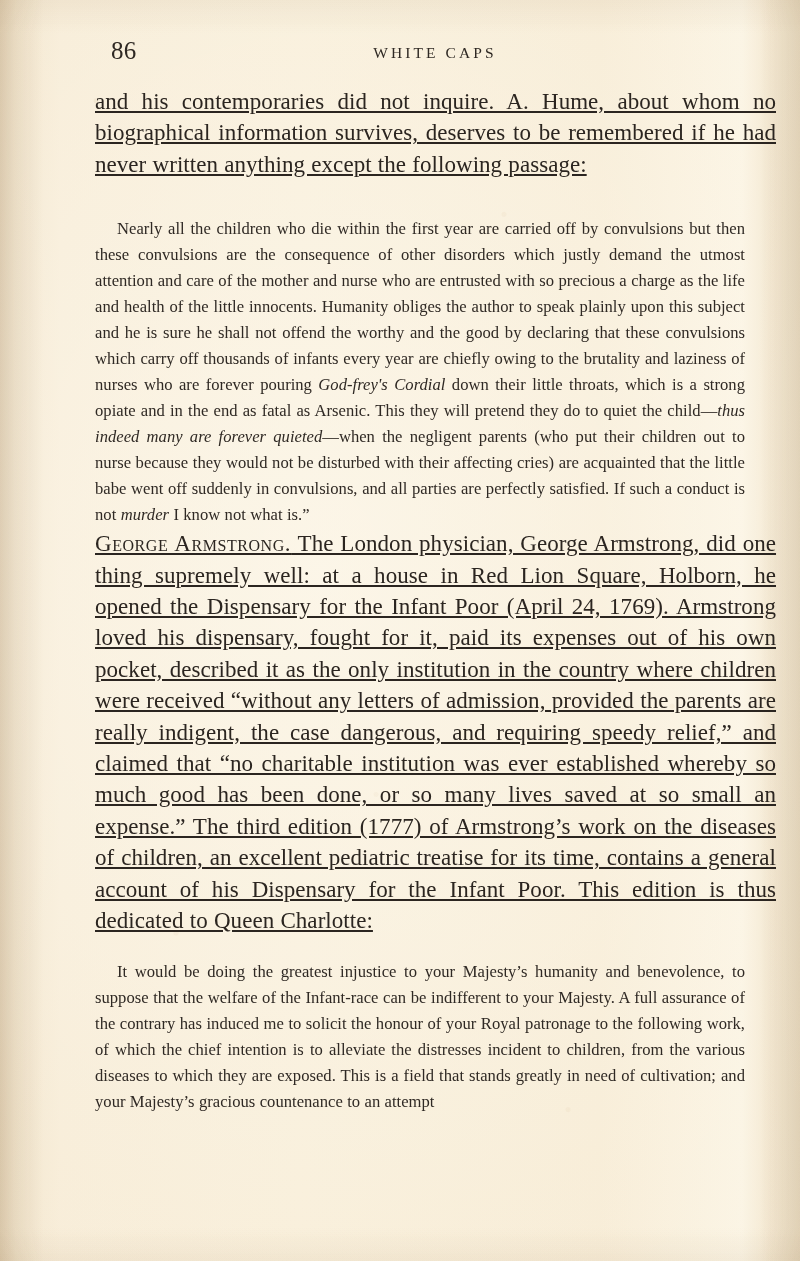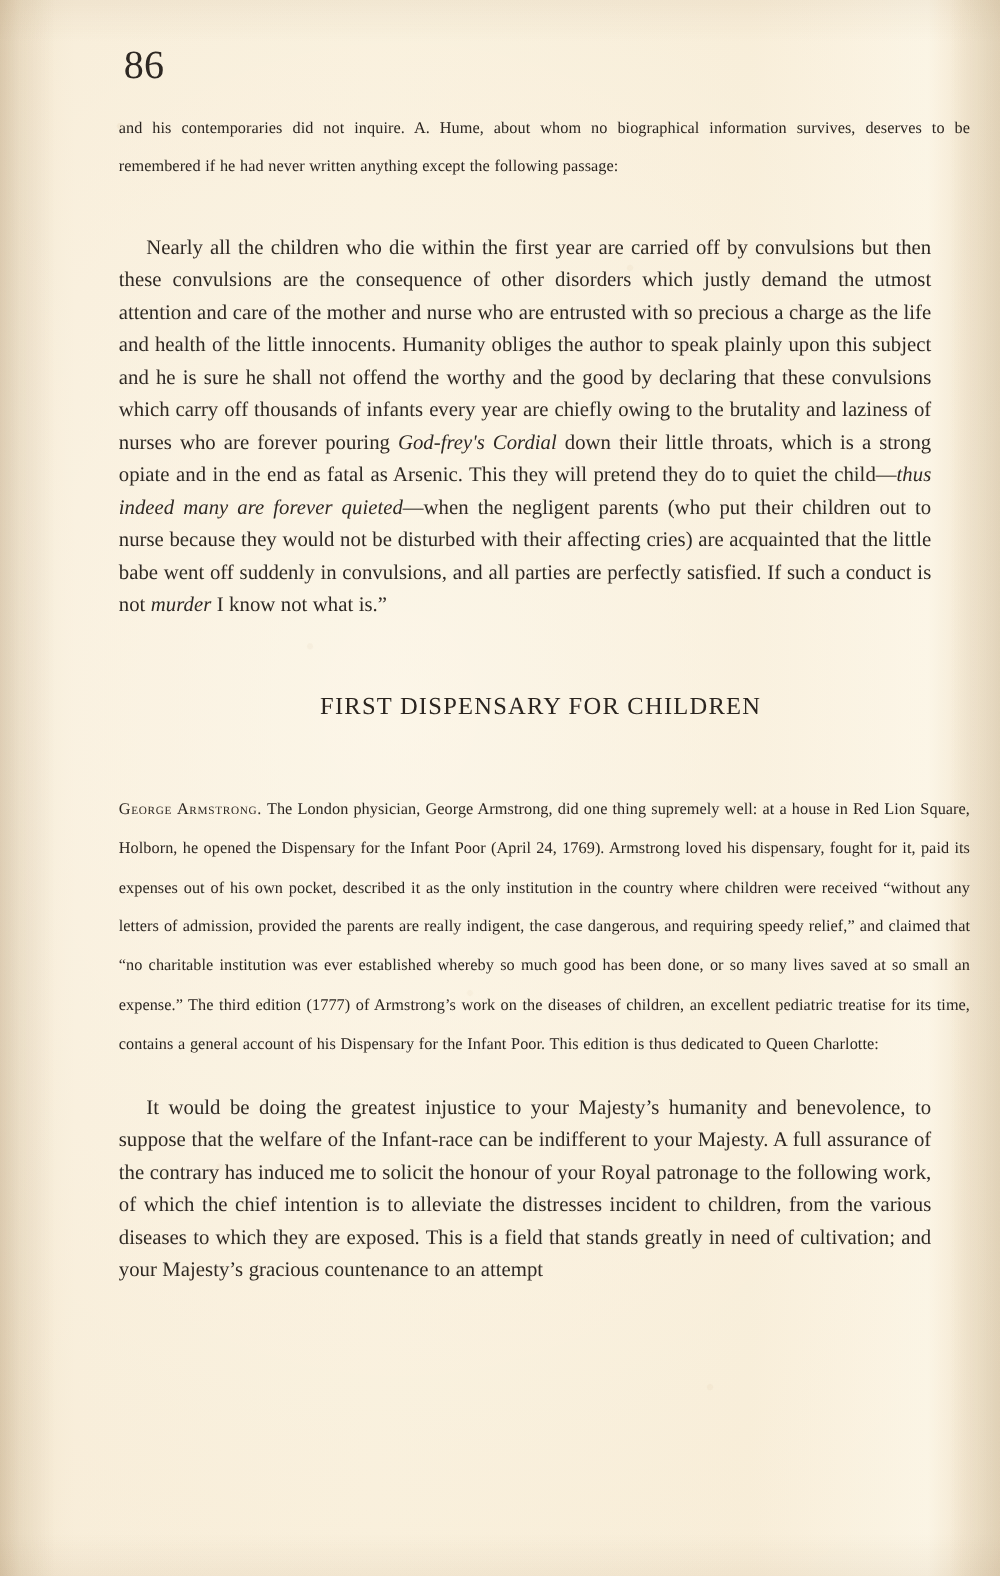--- a/index.html
+++ b/index.html
@@ -80,23 +80,23 @@
   .running-head {
     position: absolute;
     top: 38px;
     left: 95px;
     width: 680px;
     height: 26px;
   }
 
   .folio {
     position: absolute;
-    left: 4px;
+    left: 16px;
     top: 0;
-    font-size: 32px;
+    font-size: 25px;
     line-height: 26px;
     letter-spacing: 0.3px;
     color: #2e2823;
   }
 
   .head-title {
     position: absolute;
     left: 0;
     top: 4px;
     width: 680px;
@@ -116,25 +116,26 @@
   }
 
   p {
     margin: 0;
     text-align: justify;
     text-justify: inter-word;
   }
 
   
   .body-para {
-    font-size: 13px;
+    font-size: 23px;
     line-height: 31.4px;
     letter-spacing: 0.05px;
     word-spacing: 0.4px;
     color: #2b2520;
+    text-decoration: underline;
   }
 
   
   .extract {
     font-size: 16.6px;
     line-height: 26.0px;
     letter-spacing: 0.02px;
     word-spacing: 0.2px;
     color: #2f2924;
     width: 650px;
@@ -175,31 +176,29 @@
   }
 </style>
 </head>
 <body>
 
 <div class="page">
   <div class="text-layer">
 
     <div class="running-head">
       <span class="folio">86</span>
+      <span class="head-title">WHITE CAPS</span>
     </div>
 
     <div class="column">
 
       <p class="body-para">and his contemporaries did not inquire. A. Hume, about whom no biographical information survives, deserves to be remembered if he had never written anything except the following passage:</p>
 
       <p class="extract indent-first gap-before-extract"><span>Nearly all the children who die within the first year are carried off by convulsions but then these convulsions are the consequence of other disorders which justly demand the utmost attention and care of the mother and nurse who are entrusted with so precious a charge as the life and health of the little innocents. Humanity obliges the author to speak plainly upon this subject and he is sure he shall not offend the worthy and the good by declaring that these convulsions which carry off thousands of infants every year are chiefly owing to the brutality and laziness of nurses who are forever pouring </span><span class="ital">God-frey's Cordial</span><span> down their little throats, which is a strong opiate and in the end as fatal as Arsenic. This they will pretend they do to quiet the child—</span><span class="ital">thus indeed many are forever quieted</span><span>—when the negligent parents (who put their children out to nurse because they would not be disturbed with their affecting cries) are acquainted that the little babe went off suddenly in convulsions, and all parties are perfectly satisfied. If such a conduct is not </span><span class="ital">murder</span><span> I know not what is.”</span></p>
 
-      <div class="heading-block">
-        <h2 class="section-heading">FIRST DISPENSARY FOR CHILDREN</h2>
-      </div>
 
       <p class="body-para"><span class="smallcaps">George Armstrong.</span><span> The London physician, George Armstrong, did one thing supremely well: at a house in Red Lion Square, Holborn, he opened the Dispensary for the Infant Poor (April 24, 1769). Armstrong loved his dispensary, fought for it, paid its expenses out of his own pocket, described it as the only institution in the country where children were received “without any letters of admission, provided the parents are really indigent, the case dangerous, and requiring speedy relief,” and claimed that “no charitable institution was ever established whereby so much good has been done, or so many lives saved at so small an expense.” The third edition (1777) of Armstrong’s work on the diseases of children, an excellent pediatric treatise for its time, contains a general account of his Dispensary for the Infant Poor. This edition is thus dedicated to Queen Charlotte:</span></p>
 
       <p class="extract indent-first para-spacer">It would be doing the greatest injustice to your Majesty’s humanity and benevolence, to suppose that the welfare of the Infant-race can be indifferent to your Majesty. A full assurance of the contrary has induced me to solicit the honour of your Royal patronage to the following work, of which the chief intention is to alleviate the distresses incident to children, from the various diseases to which they are exposed. This is a field that stands greatly in need of cultivation; and your Majesty’s gracious countenance to an attempt</p>
 
     </div>
   </div>
 </div>
 
 </body></html>

